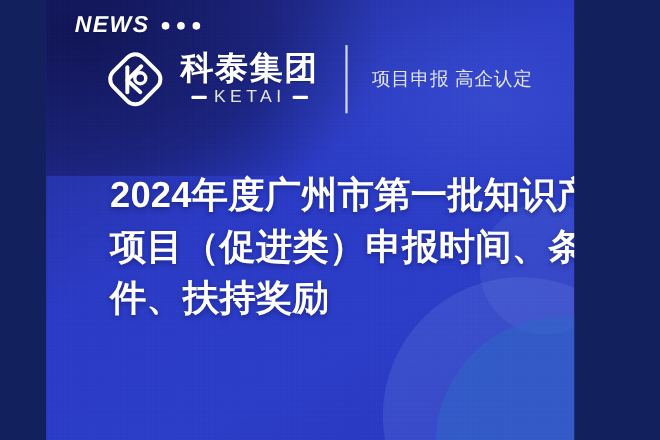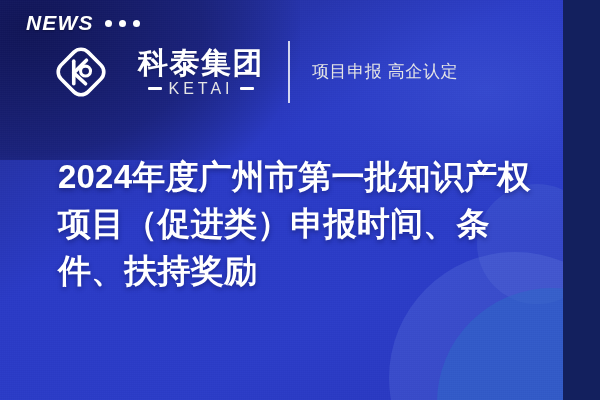--- a/index.html
+++ b/index.html
@@ -2,25 +2,26 @@
 <html><head>
 <meta charset="utf-8">
 <style>
   html, body {
     margin: 0;
     padding: 0;
     background: #13205e;
   }
   #banner {
     position: relative;
-    width: 563px;
+    width: 480px;
     height: 400px;
     overflow: hidden;
     font-family: "Liberation Sans", "DejaVu Sans", sans-serif;
     background: #2432bb;
+    margin-left: 42px;
   }
   
   .bg-base {
     position: absolute;
     inset: 0;
     background:
       linear-gradient(150deg, #1d2482 0%, #24309f 16%, #2a3ac6 42%, #2b3cc8 70%, #2836bd 100%);
   }
   .bg-dark-corner {
     position: absolute;
@@ -120,21 +121,21 @@
     position: absolute;
     left: 52px;
     top: 41px;
     display: flex;
     align-items: center;
     z-index: 5;
   }
   .brand-left {
     display: flex;
     align-items: center;
-    gap: 28px;
+    gap: 12px;
   }
   .brand-mark {
     width: 58px;
     height: 58px;
     flex: 0 0 58px;
   }
   .brand-words {
     display: flex;
     flex-direction: column;
     align-items: center;

